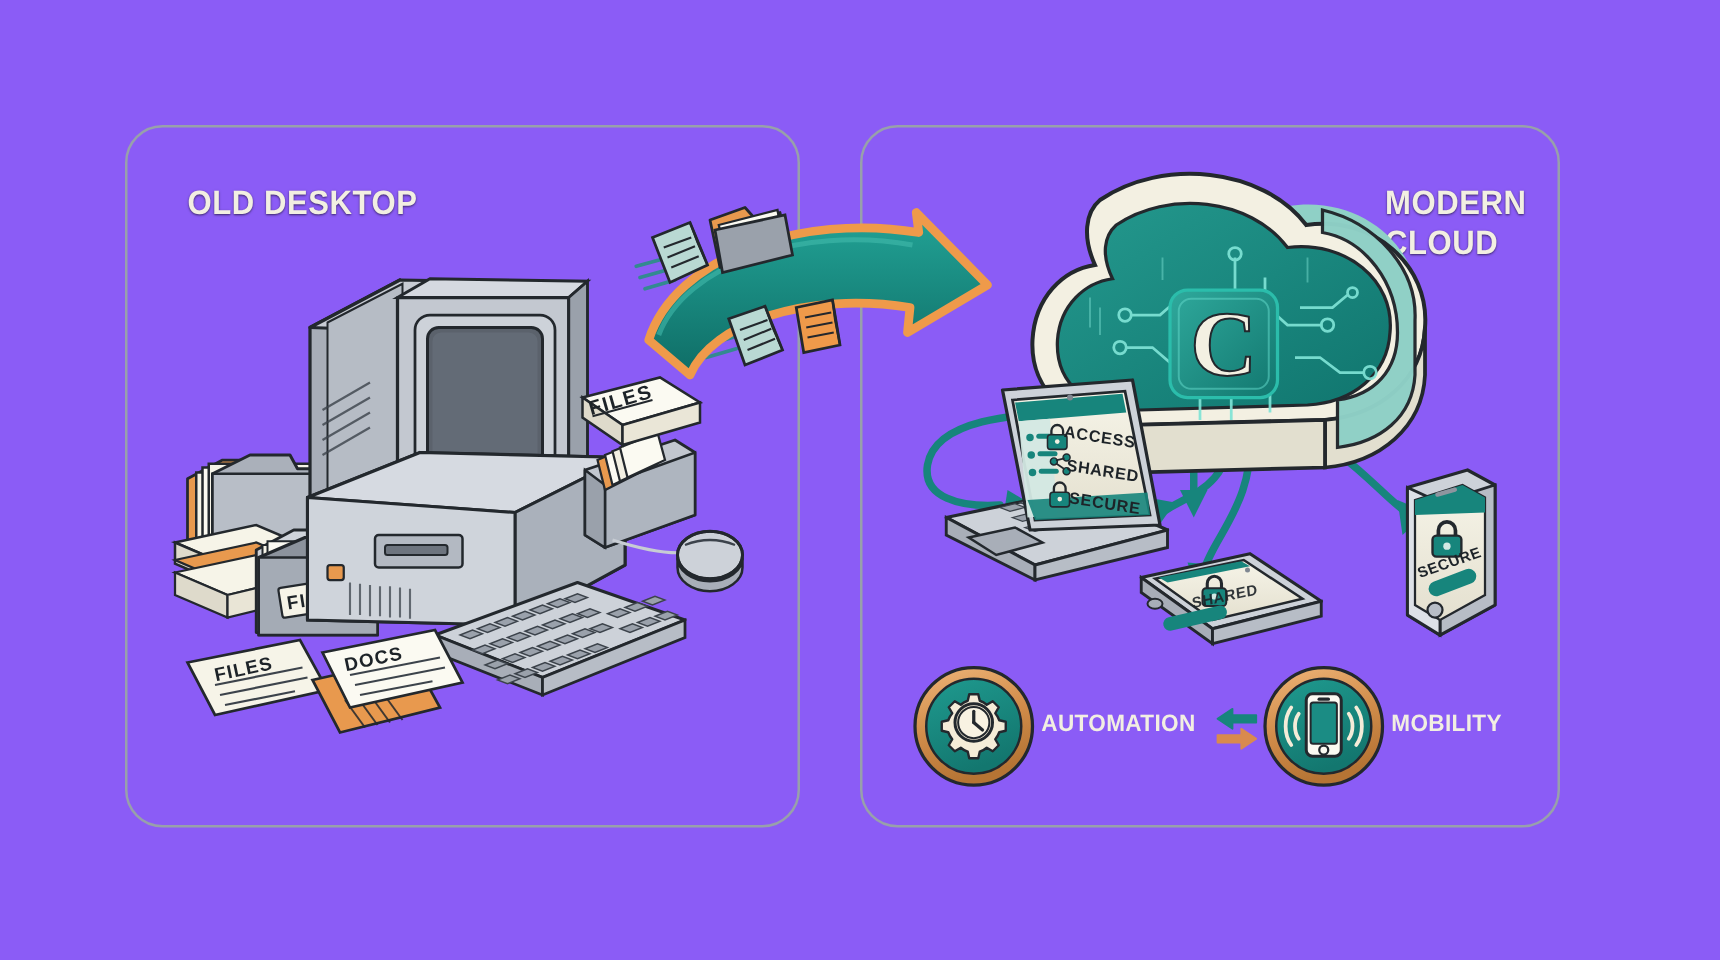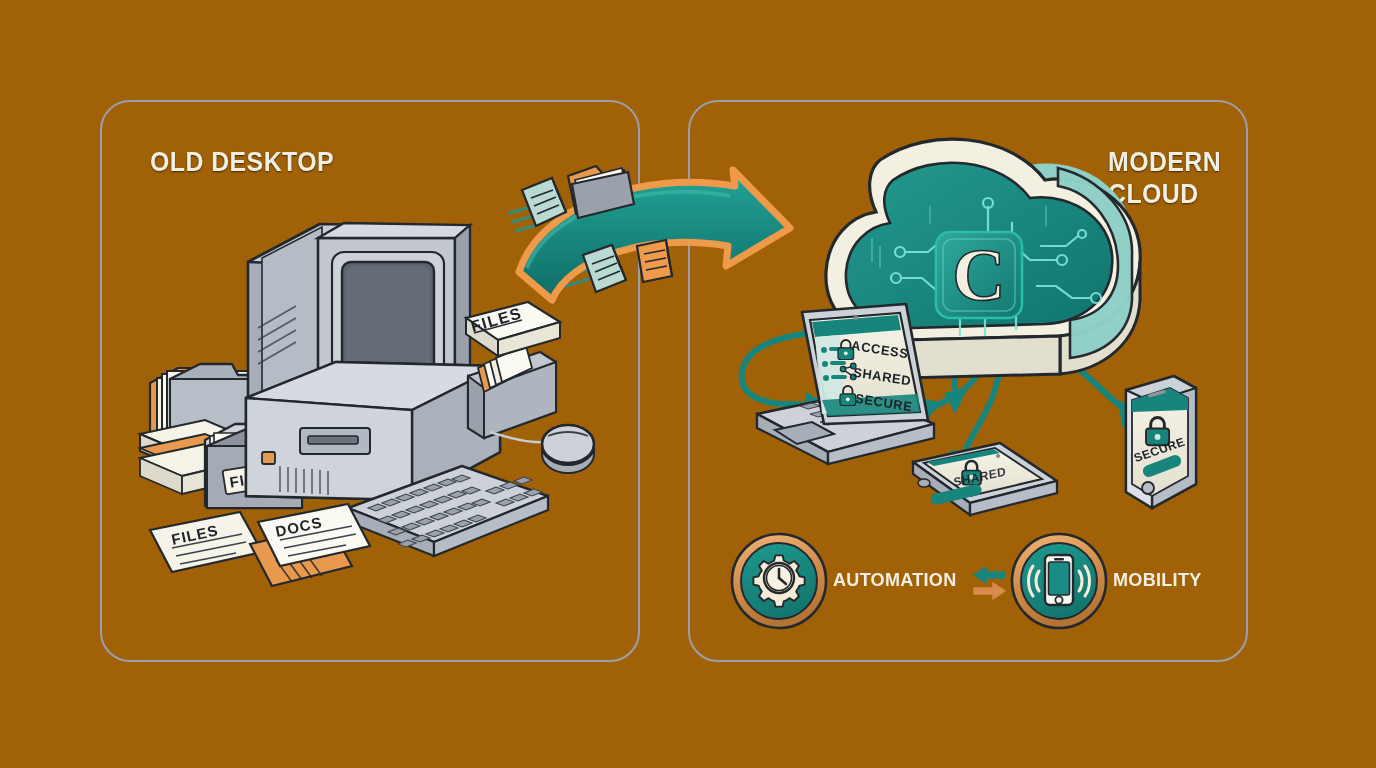--- a/index.html
+++ b/index.html
@@ -6,21 +6,21 @@
   * { margin:0; padding:0; box-sizing:border-box; }
   html,body{
     width:1376px; height:768px;
     background:#232930;
     font-family:"Liberation Sans", sans-serif;
     overflow:hidden;
   }
   #stage{
     position:relative;
     width:1376px; height:768px;
-    background:#a16207;
+    background:#8b5cf6;
   }
   .panel{
     position:absolute;
     border:2px solid #98a0ab;
     border-radius:30px;
     background:transparent;
   }
   #panel-left  { left:100px; top:100px; width:540px; height:562px; }
   #panel-right { left:688px; top:100px; width:560px; height:562px; }
 

